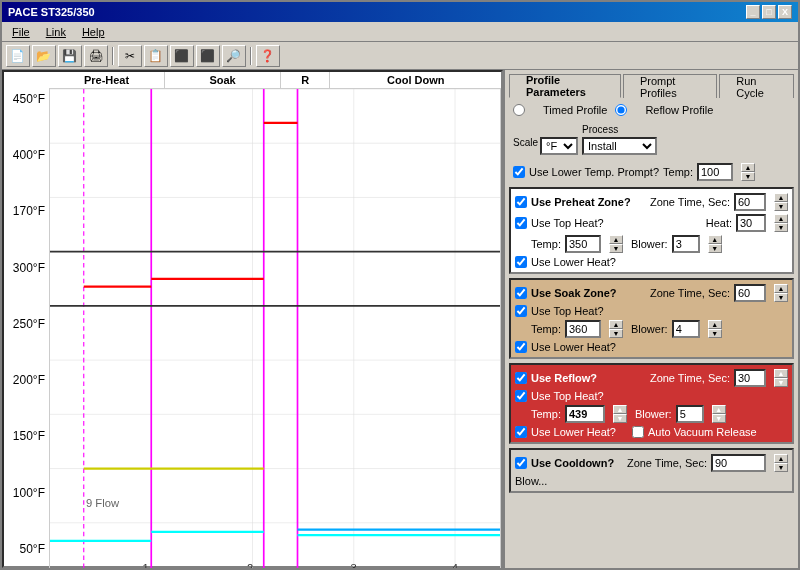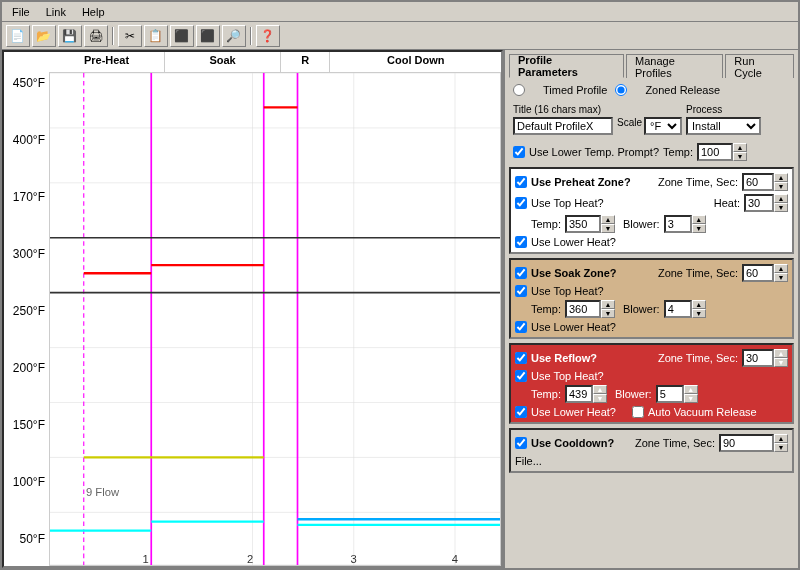--- a/index.html
+++ b/index.html
@@ -5,21 +5,21 @@
     * { box-sizing: border-box; margin: 0; padding: 0; }
     body { font-family: 'MS Sans Serif', Arial, sans-serif; font-size: 11px; background: #d4d0c8; width: 800px; height: 570px; overflow: hidden; }
 
     
     .window { width: 800px; height: 570px; border: 2px solid #808080; background: #d4d0c8; display: flex; flex-direction: column; }
     .title-bar { background: linear-gradient(to right, #000080, #1084d0); color: white; padding: 3px 6px; display: flex; align-items: center; justify-content: space-between; height: 20px; font-size: 11px; font-weight: bold; }
     .title-bar-buttons { display: flex; gap: 2px; }
     .title-btn { width: 14px; height: 14px; background: #d4d0c8; border: 1px solid #808080; border-top-color: #fff; border-left-color: #fff; font-size: 9px; display: flex; align-items: center; justify-content: center; cursor: pointer; }
 
     
-    .menu-bar { background: #d4d0c8; border-bottom: 1px solid #808080; padding: 2px 4px; display: flex; gap: 4px; height: 20px; align-items: center; }
+    .menu-bar { background: #d4d0c8; border-bottom: 1px solid #808080; padding: 2px 4px; display: flex; gap: 4px; height: 20px; align-items: center; text-decoration: underline; }
     .menu-item { padding: 1px 6px; cursor: pointer; font-size: 11px; }
 
     
     .toolbar { background: #d4d0c8; border-bottom: 1px solid #808080; padding: 2px 4px; display: flex; gap: 2px; height: 28px; align-items: center; }
     .tool-btn { width: 24px; height: 22px; background: #d4d0c8; border: 1px solid #808080; border-top-color: #fff; border-left-color: #fff; display: flex; align-items: center; justify-content: center; cursor: pointer; font-size: 12px; }
     .tool-separator { width: 2px; height: 18px; border-left: 1px solid #808080; border-right: 1px solid #fff; margin: 0 2px; }
 
     
     .main-content { display: flex; flex: 1; overflow: hidden; }
 
@@ -29,32 +29,32 @@
     .chart-zone-label { flex: 1; text-align: center; font-size: 11px; font-weight: bold; border-left: 1px solid #ccc; padding: 2px; }
     .y-axis { width: 45px; display: flex; flex-direction: column; justify-content: space-between; padding: 4px 4px 20px 0; text-align: right; font-size: 12px; }
     .chart-plot { flex: 1; position: relative; border: 1px solid #ccc; overflow: hidden; }
     .chart-svg { width: 100%; height: 100%; }
 
     
     .right-panel { width: 295px; background: #d4d0c8; border-left: 2px solid #808080; display: flex; flex-direction: column; padding: 4px; gap: 4px; overflow-y: auto; }
 
     
     .tab-bar { display: flex; gap: 2px; height: 24px; }
-    .tab { padding: 2px 8px; background: #d4d0c8; border: 1px solid #808080; border-bottom: none; cursor: pointer; font-size: 11px; display: flex; align-items: center; }
+    .tab { padding: 2px 16px; background: #d4d0c8; border: 1px solid #808080; border-bottom: none; cursor: pointer; font-size: 11px; display: flex; align-items: center; }
     .tab.active { background: #d4d0c8; border-bottom: 1px solid #d4d0c8; font-weight: bold; z-index: 1; }
 
     
     .radio-group { display: flex; gap: 8px; align-items: center; padding: 2px 4px; }
     .radio-option { display: flex; align-items: center; gap: 18px; font-size: 11px; }
     .form-input { border: 2px inset #808080; background: white; height: 18px; font-size: 11px; padding: 0 2px; }
     .form-input-md { width: 80px; }
     .form-select { border: 2px inset #808080; background: white; height: 18px; font-size: 11px; }
 
     
-    .spinner-wrapper { display: flex; align-items: center; }
+    .spinner-wrapper { display: flex; align-items: center; gap: 8px; }
     .spinner-btns { display: flex; flex-direction: column; }
     .spin-btn { width: 14px; height: 9px; background: #d4d0c8; border: 1px solid #808080; border-top-color: #fff; border-left-color: #fff; font-size: 7px; display: flex; align-items: center; justify-content: center; cursor: pointer; line-height: 1; }
 
     
     .zone-panel { border: 2px inset #808080; padding: 4px; display: flex; flex-direction: column; gap: 3px; }
     .zone-panel.yellow { background: #ffffff; }
     .zone-panel.tan { background: #d2b48c; }
     .zone-panel.red { background: #cc3333; color: white; }
     .zone-panel.gray { background: #d4d0c8; }
 
@@ -67,20 +67,28 @@
     .detail-item { display: flex; align-items: center; gap: 4px; font-size: 11px; }
 
     input[type="checkbox"] { width: 12px; height: 12px; }
     input[type="radio"] { width: 12px; height: 12px; }
   </style>
 </head>
 <body>
 
 <div class="window">
 
+  <div class="title-bar">
+    <span>PACE ST325/350</span>
+    <div class="title-bar-buttons">
+      <div class="title-btn">_</div>
+      <div class="title-btn">□</div>
+      <div class="title-btn">X</div>
+    </div>
+  </div>
 
   <div class="menu-bar">
     <span class="menu-item">File</span>
     <span class="menu-item">Link</span>
     <span class="menu-item">Help</span>
   </div>
 
   <div class="toolbar">
     <div class="tool-btn">📄</div>
     <div class="tool-btn">📂</div>
@@ -175,43 +183,39 @@
 
     </div>
 
     <div class="right-panel">
 
       <div class="tab-bar">
         <div class="tab active">
           <span>Profile Parameters</span>
         </div>
         <div class="tab">
-          <span>Manage Profiles</span>
+          <span>Prompt Profiles</span>
         </div>
         <div class="tab">
           <span>Run Cycle</span>
         </div>
       </div>
 
       <div class="radio-group">
         <label class="radio-option">
           <input type="radio" name="profile_type" style="">
           <span>Timed Profile</span>
         </label>
         <label class="radio-option">
           <input type="radio" name="profile_type" checked="" style="">
-          <span>Zoned Release</span>
+          <span>Reflow Profile</span>
         </label>
       </div>
 
       <div style="display:flex; gap:4px; align-items:flex-end; padding: 2px 4px;">
-        <div style="display:flex;flex-direction:column;gap:2px;">
-          <span style="font-size:10px;">Title (16 chars max)</span>
-          <input type="text" class="form-input form-input-md" style="width: 100px;" value="Default ProfileX">
-        </div>
         <div style="display:flex;flex-direction:row;gap:2px;">
           <span style="font-size:10px;">Scale</span>
           <select class="form-select" style="width:38px;">
             <option>°F</option>
             <option>°C</option>
           </select>
         </div>
         <div style="display:flex;flex-direction:column;gap:2px;">
           <span style="font-size:10px;">Process</span>
           <select class="form-select" style="width:75px;">
@@ -360,21 +364,21 @@
           </div>
         </div>
         <div class="checkbox-row">
           <input type="checkbox" checked="" style="">
           <span>Use Top Heat?</span>
         </div>
         <div class="detail-row">
           <div class="detail-item">
             <span>Temp:</span>
             <div class="spinner-wrapper">
-              <input type="text" class="form-input" style="width: 28px;" value="439">
+              <input type="text" class="form-input" style="width: 40px; font-weight: bold;" value="439">
               <div class="spinner-btns">
                 <div class="spin-btn">▲</div>
                 <div class="spin-btn">▼</div>
               </div>
             </div>
           </div>
           <div class="detail-item">
             <span>Blower:</span>
             <div class="spinner-wrapper">
               <input type="text" class="form-input" style="width: 28px;" value="5">
@@ -408,19 +412,19 @@
             <div class="spinner-wrapper">
               <input type="text" class="form-input" style="width: 55px;" value="90">
               <div class="spinner-btns">
                 <div class="spin-btn">▲</div>
                 <div class="spin-btn">▼</div>
               </div>
             </div>
           </div>
         </div>
         <div class="checkbox-row">
-          <span>File...</span>
+          <span>Blow...</span>
         </div>
       </div>
 
     </div>
   </div>
 </div>
 
 </body></html>

